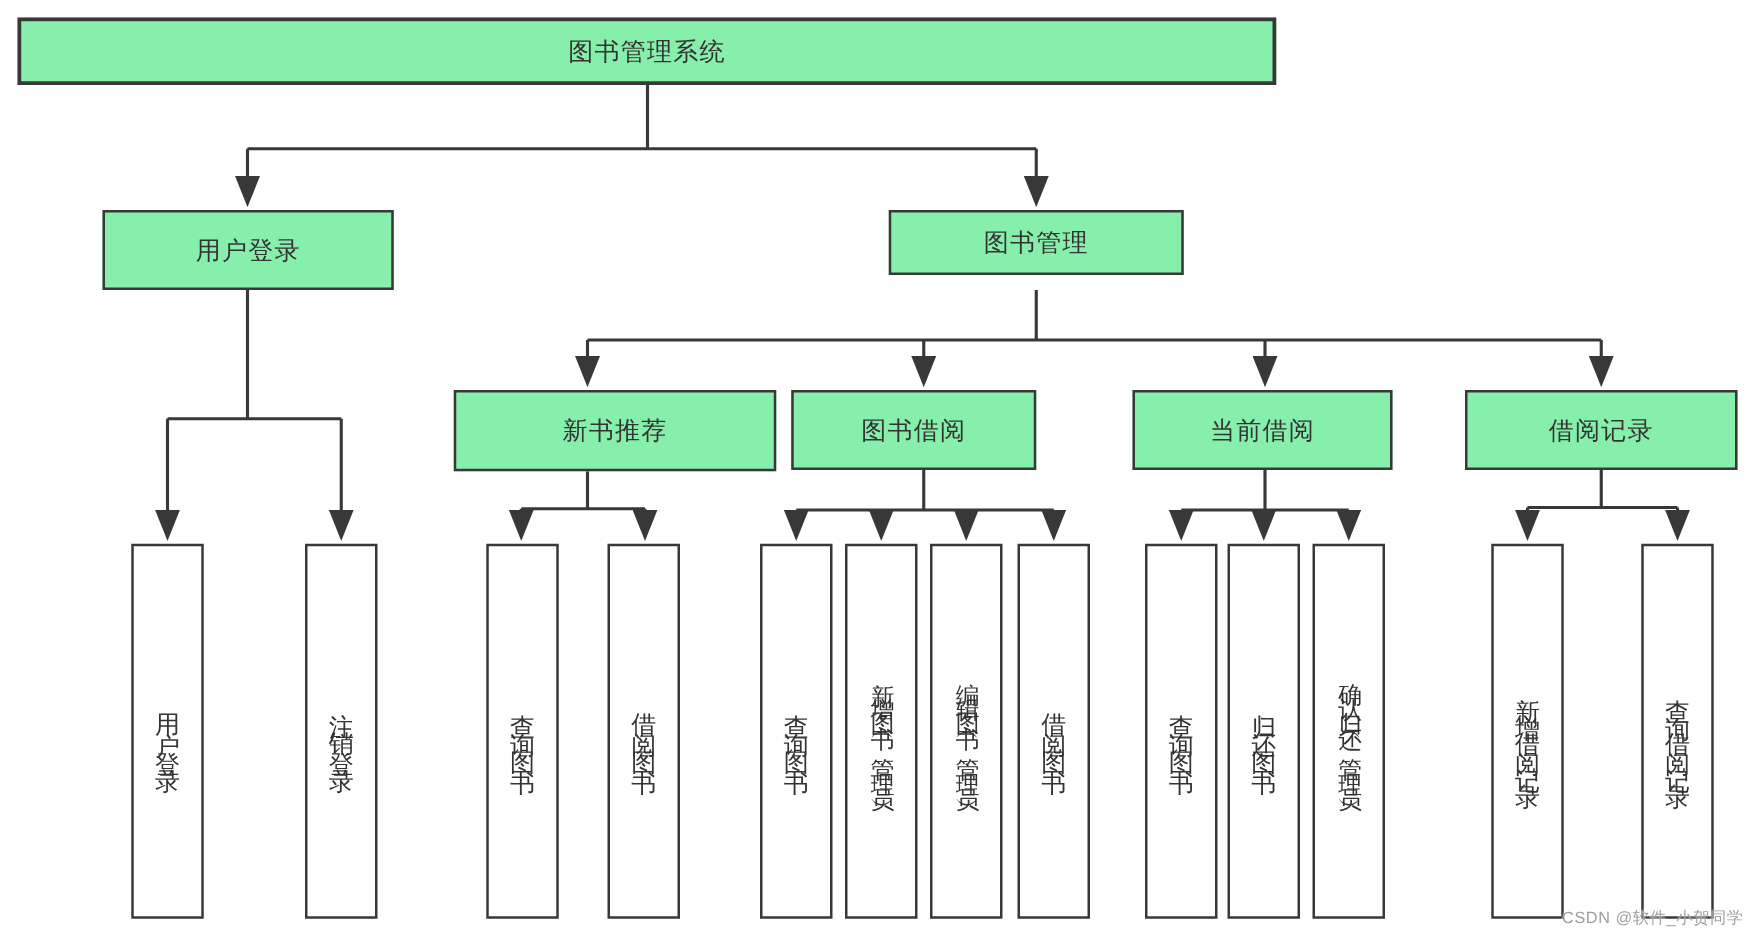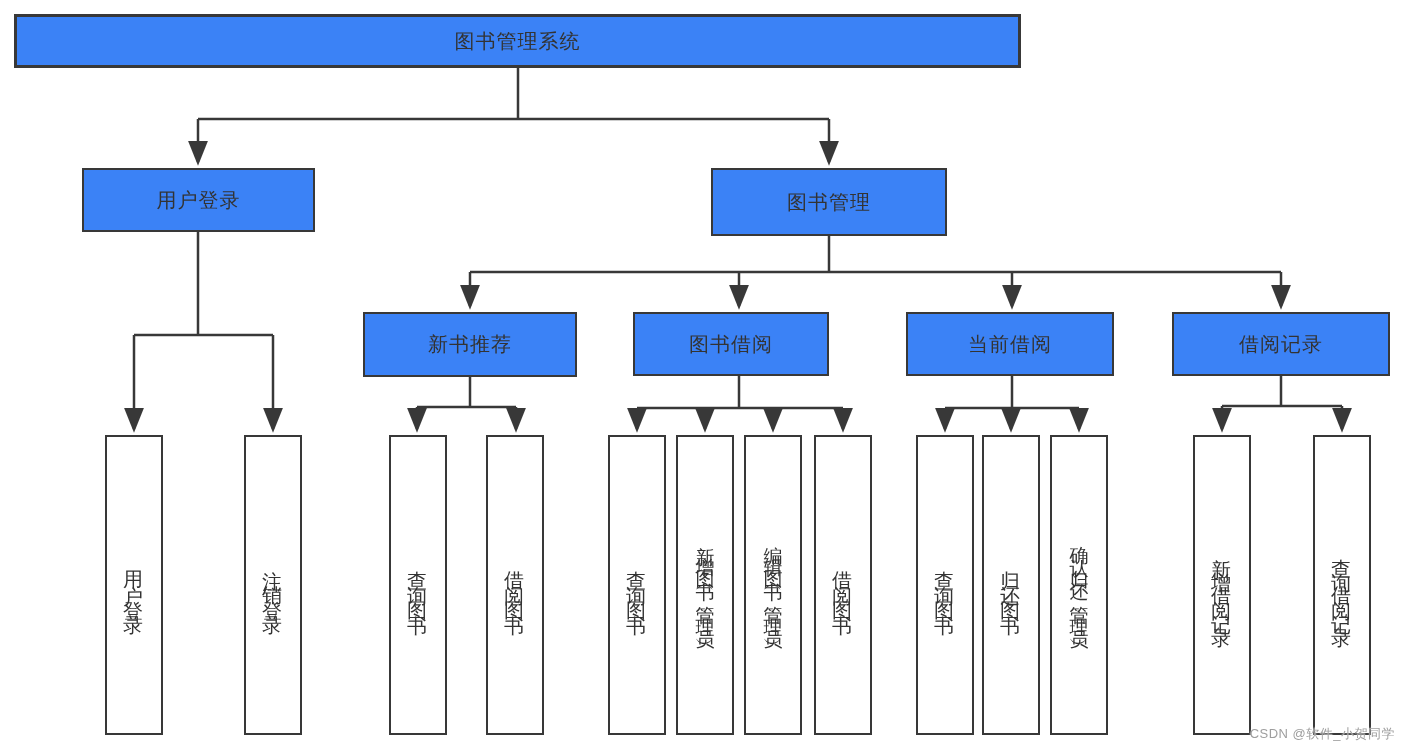--- a/index.html
+++ b/index.html
@@ -1,21 +1,21 @@
 <!DOCTYPE html>
 <html><head>
 <meta charset="utf-8">
 <style>
   * { margin:0; padding:0; box-sizing:border-box; }
   html,body { background:#ffffff; }
   body { font-family:"Liberation Sans", sans-serif; }
   .canvas { position:relative; width:1405px; height:747px; background:#ffffff; overflow:hidden; }
   svg.connectors { position:absolute; left:0; top:0; width:1405px; height:747px; }
   .box {
-    position:absolute; background:#3b82f6; border:2px solid #383838;
+    position:absolute; background:#86efac; border:2px solid #383838;
     display:flex; align-items:center; justify-content:center;
     color:#333333; font-size:20px; letter-spacing:1px; z-index:2;
   }
   .box.thick { border-width:3px; }
   .vbox {
     position:absolute; background:#ffffff; border:2px solid #383838;
     display:flex; align-items:center; justify-content:center;
     color:#333333; z-index:2;
   }
   .vbox span {
@@ -73,25 +73,25 @@
     </g>
   </svg>
 
   <div class="box thick" style="left:14px; top:14px; width:1007px; height:54px;">
     <span>图书管理系统</span>
   </div>
 
   <div class="box" style="left:82px; top:168px; width:233px; height:64px;">
     <span>用户登录</span>
   </div>
-  <div class="box" style="left:711px; top:168px; width:236px; height:68px;">
+  <div class="box" style="left:711px; top:168px; width:236px; height:52px;">
     <span>图书管理</span>
   </div>
 
-  <div class="box" style="left:363px; top:312px; width:214px; height:65px;">
+  <div class="box" style="left:363px; top:312px; width:258px; height:65px;">
     <span>新书推荐</span>
   </div>
   <div class="box" style="left:633px; top:312px; width:196px; height:64px;">
     <span>图书借阅</span>
   </div>
   <div class="box" style="left:906px; top:312px; width:208px; height:64px;">
     <span>当前借阅</span>
   </div>
   <div class="box" style="left:1172px; top:312px; width:218px; height:64px;align-items:center;">
     <span>借阅记录</span>

